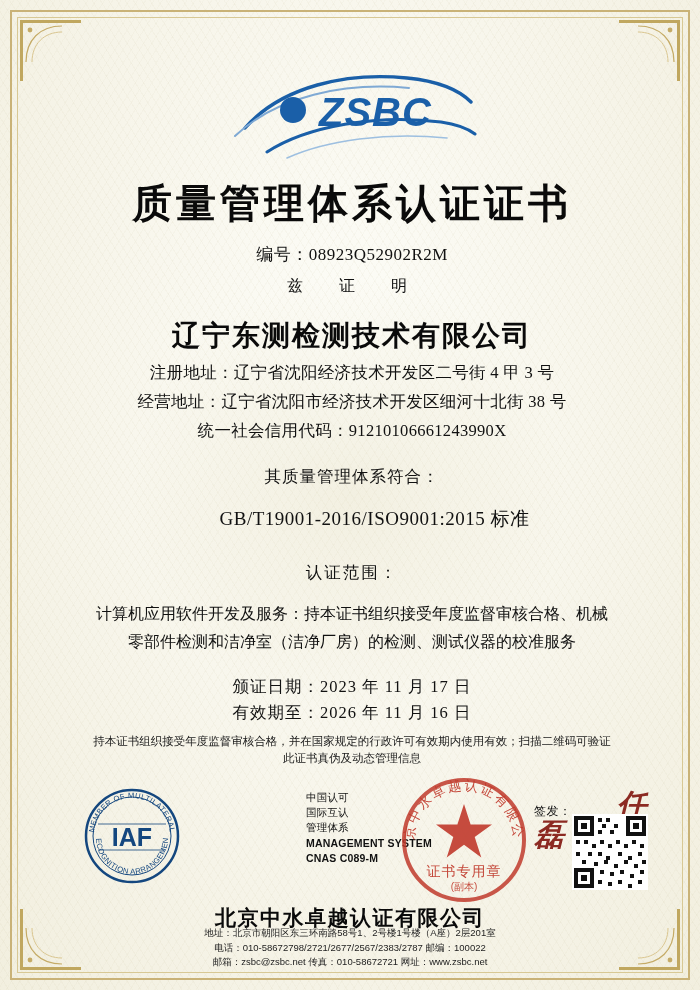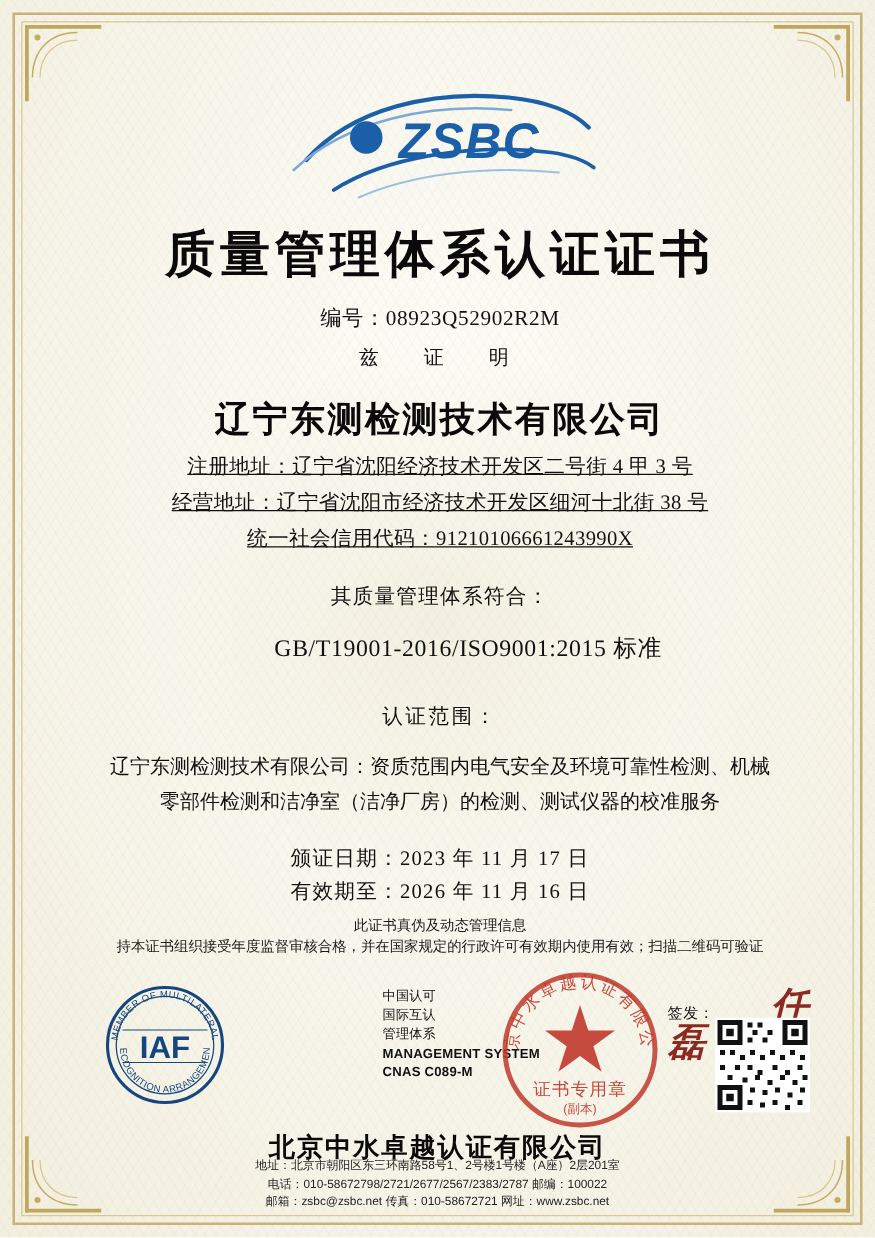--- a/index.html
+++ b/index.html
@@ -126,21 +126,20 @@
     letter-spacing: 2px;
     color: #0a0a0a;
     text-align: center;
   }
   .addr-line {
     margin-top: 7px;
     font-size: 16.5px;
     color: #111;
     text-align: center;
     letter-spacing: 0.3px;
-    text-decoration: underline;
   }
   .section-label {
     margin-top: 24px;
     font-size: 16.5px;
     color: #111;
     letter-spacing: 1px;
   }
   .standard {
     margin-top: 18px;
     font-size: 19px;
@@ -342,32 +341,32 @@
     <div class="addr-line">注册地址：辽宁省沈阳经济技术开发区二号街 4 甲 3 号</div>
     <div class="addr-line">经营地址：辽宁省沈阳市经济技术开发区细河十北街 38 号</div>
     <div class="addr-line">统一社会信用代码：91210106661243990X</div>
 
     <div class="section-label">其质量管理体系符合：</div>
 
     <div class="standard">GB/T19001-2016/ISO9001:2015 标准</div>
 
     <div class="scope-label">认证范围：</div>
     <div class="scope-text">
-      <div>辽宁东测检测技术有限公司：资质范围内电气安全及环境可靠性检测、机械</div>
+      <div>计算机应用软件开发及服务：持本证书组织接受年度监督审核合格、机械</div>
       <div>零部件检测和洁净室（洁净厂房）的检测、测试仪器的校准服务</div>
     </div>
 
     <div class="dates">
       <div class="date-line">颁证日期：2023 年 11 月 17 日</div>
       <div class="date-line">有效期至：2026 年 11 月 16 日</div>
     </div>
 
     <div class="fineprint">
+      <div>持本证书组织接受年度监督审核合格，并在国家规定的行政许可有效期内使用有效；扫描二维码可验证</div>
       <div>此证书真伪及动态管理信息</div>
-      <div>持本证书组织接受年度监督审核合格，并在国家规定的行政许可有效期内使用有效；扫描二维码可验证</div>
     </div>
   </div>
 
   <div class="marks">
 
     <div class="iaf-mark">
       <svg width="100" height="100" viewBox="0 0 100 100">
         <circle cx="50" cy="50" r="46" fill="none" stroke="#14477f" stroke-width="2.5"></circle>
         <circle cx="50" cy="50" r="39" fill="none" stroke="#14477f" stroke-width="1"></circle>
         <rect x="14" y="40" width="72" height="21" fill="#ffffff" opacity="0.0"></rect>

